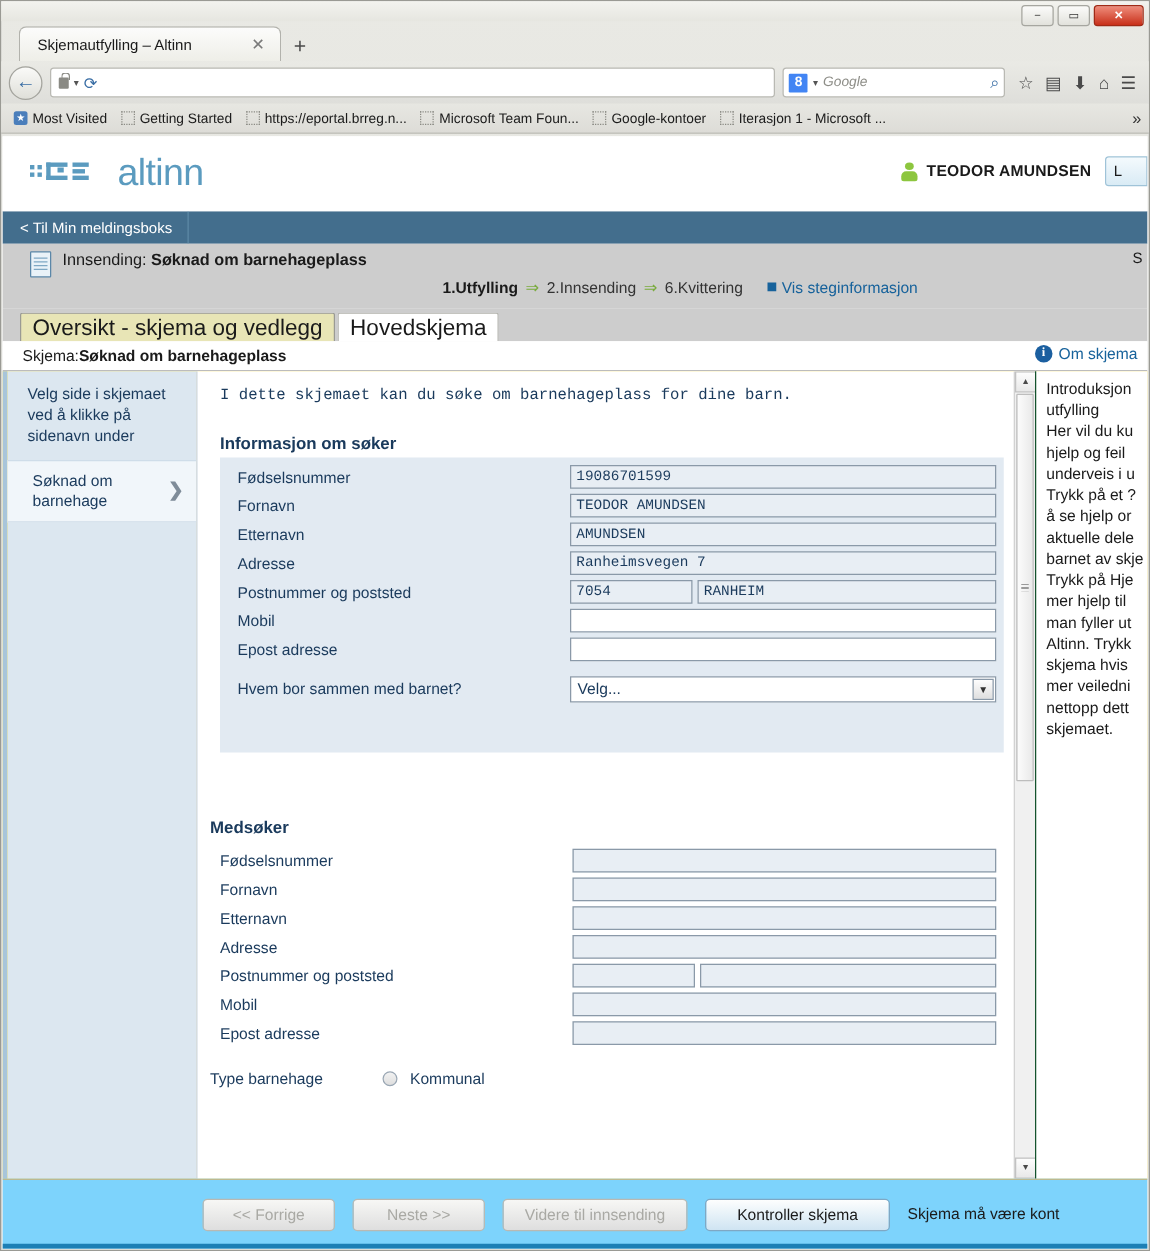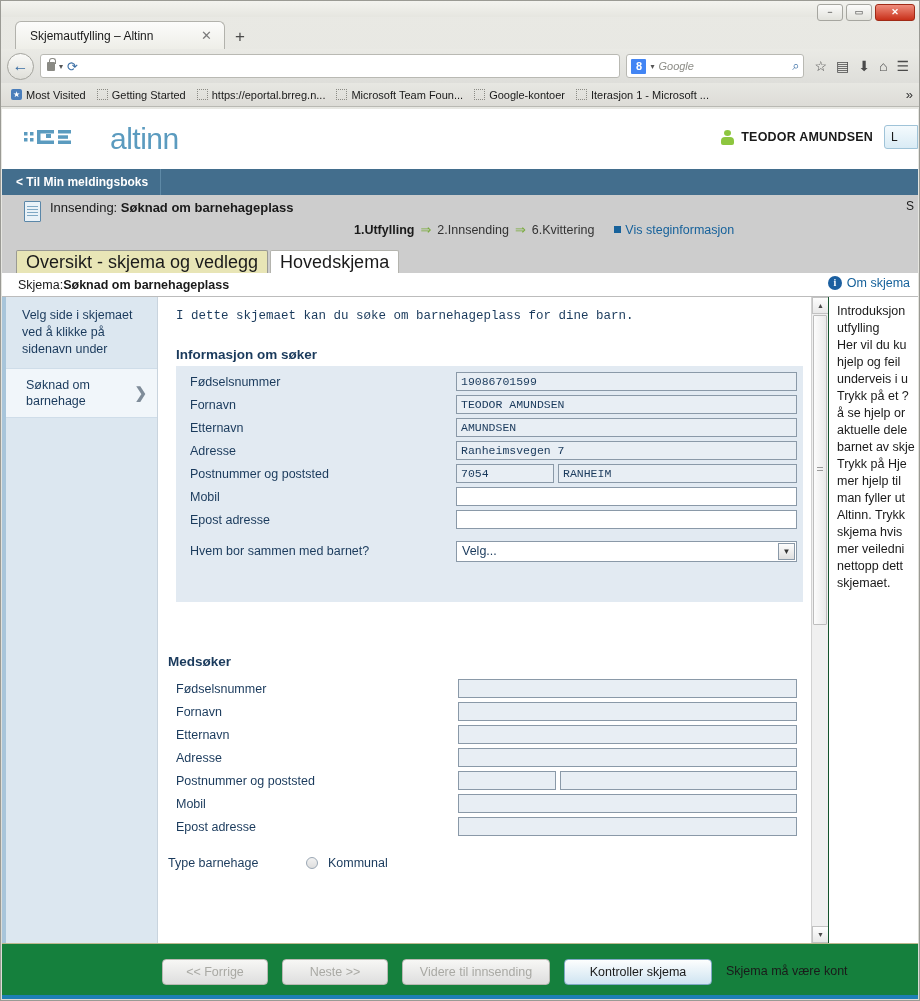--- a/index.html
+++ b/index.html
@@ -153,21 +153,21 @@
     background: #fff;
     overflow: hidden;
   }
   .altinn-header {
     height: 60px;
     background: #fff;
     display: flex; align-items: center;
     padding: 0 0 0 22px;
     position: relative;
   }
-  .logo { display: flex; align-items: center; gap: 26px; }
+  .logo { display: flex; align-items: center; gap: 10px; }
   .logo-mark { display: block; }
   .logo-text {
     font-size: 30px; color: #5b9bbf; font-weight: 400;
     letter-spacing: -0.5px;
   }
   .user-area {
     position: absolute; right: 0; top: 16px;
     display: flex; align-items: center; gap: 7px;
   }
   .user-icon {
@@ -199,21 +199,21 @@
     overflow: hidden;
   }
   .navbar-blue {
     height: 26px;
     background: #436e8d;
     display: flex; align-items: stretch;
   }
   .nav-back-link {
     display: flex; align-items: center;
     padding: 0 12px 0 14px;
-    color: #fff; font-size: 12px; font-weight: bold;
+    color: #fff; font-size: 12px; font-weight: normal;
     border-right: 1px solid #5e89a6;
   }
   .subhead {
     height: 52px;
     background: #cdcdcd;
     position: relative;
     padding-left: 20px;
   }
   .doc-icon {
     position: absolute; left: 22px; top: 6px;
@@ -451,21 +451,21 @@
     line-height: 17px;
     overflow: hidden;
     white-space: nowrap;
   }
 
   
   .footer {
     position: absolute;
     left: 0; right: 0; bottom: 0;
     height: 56px;
-    background: #15803d;
+    background: #7dd3fc;
     border-top: 1px solid #bdb98f;
     display: flex; align-items: center;
     padding-left: 160px;
     gap: 14px;
   }
   .fbtn {
     height: 26px;
     border-radius: 4px;
     border: 1px solid #b9b9b3;
     background: linear-gradient(to bottom,#f7f7f5,#dedede);

